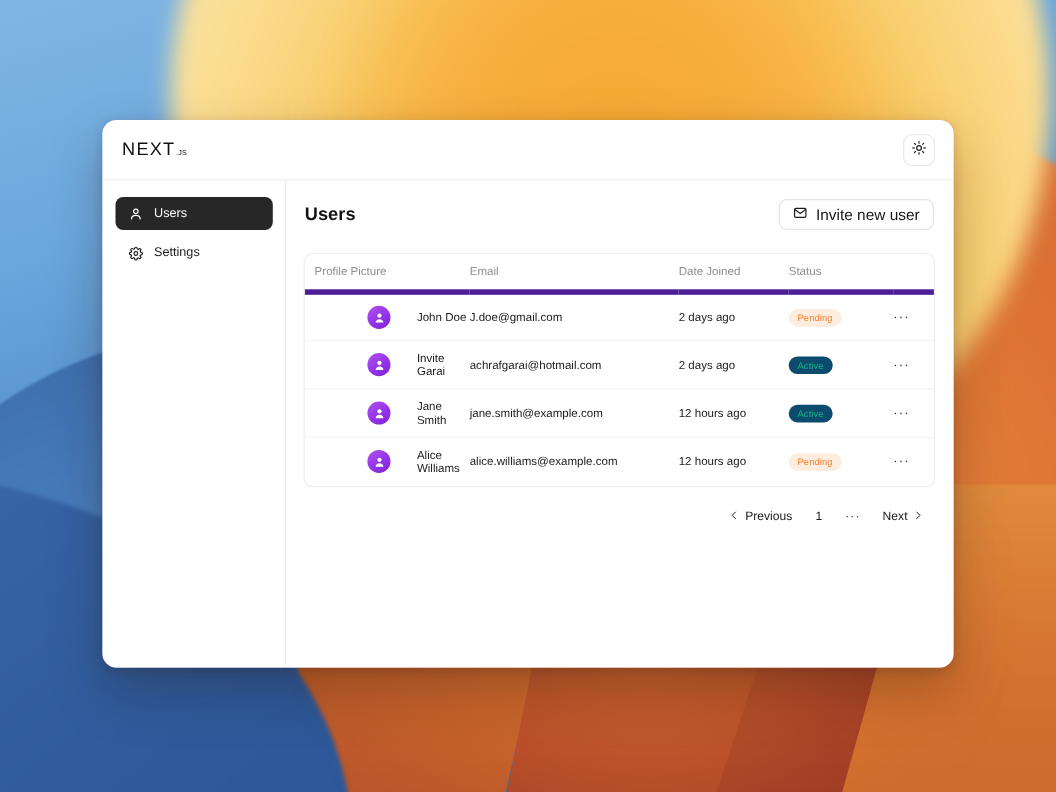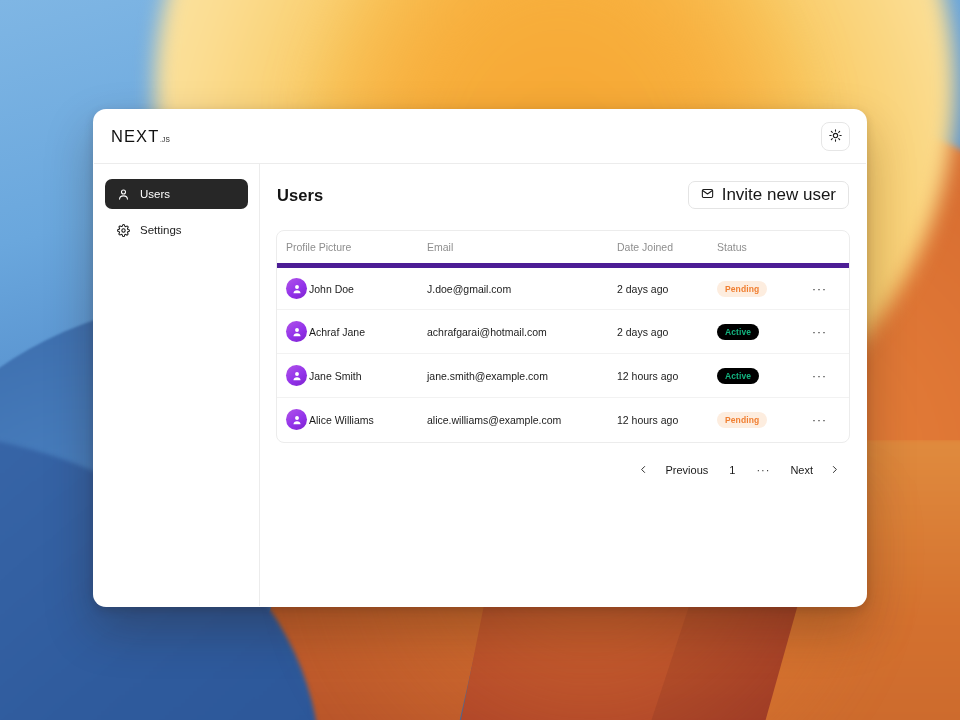--- a/index.html
+++ b/index.html
@@ -192,21 +192,21 @@
   }
   #invite-btn {
     display: flex;
     align-items: center;
     gap: 8px;
     height: 28px;
     padding: 0 12px;
     border: 1px solid #e4e4e4;
     border-radius: 7px;
     background: #fff;
-    font-size: 17px;
+    font-size: 14px;
     color: #161616;
     cursor: pointer;
   }
 
   
   #table-card {
     border: 1px solid #ececec;
     border-radius: 8px;
     overflow: hidden;
     background: #fff;
@@ -229,38 +229,38 @@
     border-bottom: 1px solid #f2f2f2;
   }
   tbody tr:last-child td { border-bottom: none; }
 
   .c-pic   { width: 150px; padding-left: 9px !important; }
   .c-email { width: 190px; }
   .c-date  { width: 100px; }
   .c-status{ width: 95px; }
   .c-more  { width: 48px; }
 
-  .user-cell { display: flex; align-items: center; gap: 2px; }
+  .user-cell { display: flex; align-items: center; gap: 24px; margin-left: 48px; }
   .avatar {
     width: 21px; height: 21px;
     border-radius: 50%;
     background: linear-gradient(145deg, #b154e8 0%, #9333ea 55%, #7e22ce 100%);
     display: flex; align-items: center; justify-content: center;
     flex: 0 0 21px;
   }
   .badge {
     display: inline-block;
     font-size: 8.5px;
-    font-weight: bold;
+    font-weight: normal;
     padding: 3px 8px;
     border-radius: 9px;
     letter-spacing: .1px;
   }
   .badge.pending { color: #f07f31; background: #fdeddf; }
-  .badge.active  { color: #13b37f; background: #000000; }
+  .badge.active  { color: #13b37f; background: #0c4a6e; }
   .more-btn {
     color: #2a2a2a;
     font-size: 12px;
     letter-spacing: 1px;
     cursor: pointer;
     user-select: none;
     line-height: 1;
   }
 
   
@@ -268,21 +268,21 @@
     display: flex;
     align-items: center;
     justify-content: flex-end;
     gap: 4px;
     margin-top: 17px;
     padding-right: 3px;
   }
   .pg {
     display: flex;
     align-items: center;
-    gap: 17px;
+    gap: 5px;
     font-size: 11px;
     color: #1a1a1a;
     padding: 4px 8px;
     border-radius: 6px;
     cursor: pointer;
     user-select: none;
   }
   .pg.num { color: #1a1a1a; padding: 4px 9px; }
   .pg.ellipsis { color: #3a3a3a; letter-spacing: 1px; }
 </style>
@@ -397,21 +397,21 @@
                 </tr>
                 <tr>
                   <td class="c-pic">
                     <div class="user-cell">
                       <span class="avatar">
                         <svg width="12" height="12" viewBox="0 0 24 24" fill="#ffffff">
                           <circle cx="12" cy="8" r="3.9"></circle>
                           <path d="M4.9 20.5c0-3.9 3.2-6.2 7.1-6.2s7.1 2.3 7.1 6.2z"></path>
                         </svg>
                       </span>
-                      <span>Achraf Jane</span>
+                      <span>Invite Garai</span>
                     </div>
                   </td>
                   <td class="c-email">achrafgarai@hotmail.com</td>
                   <td class="c-date">2 days ago</td>
                   <td class="c-status"><span class="badge active">Active</span></td>
                   <td class="c-more"><span class="more-btn">···</span></td>
                 </tr>
                 <tr>
                   <td class="c-pic">
                     <div class="user-cell">

